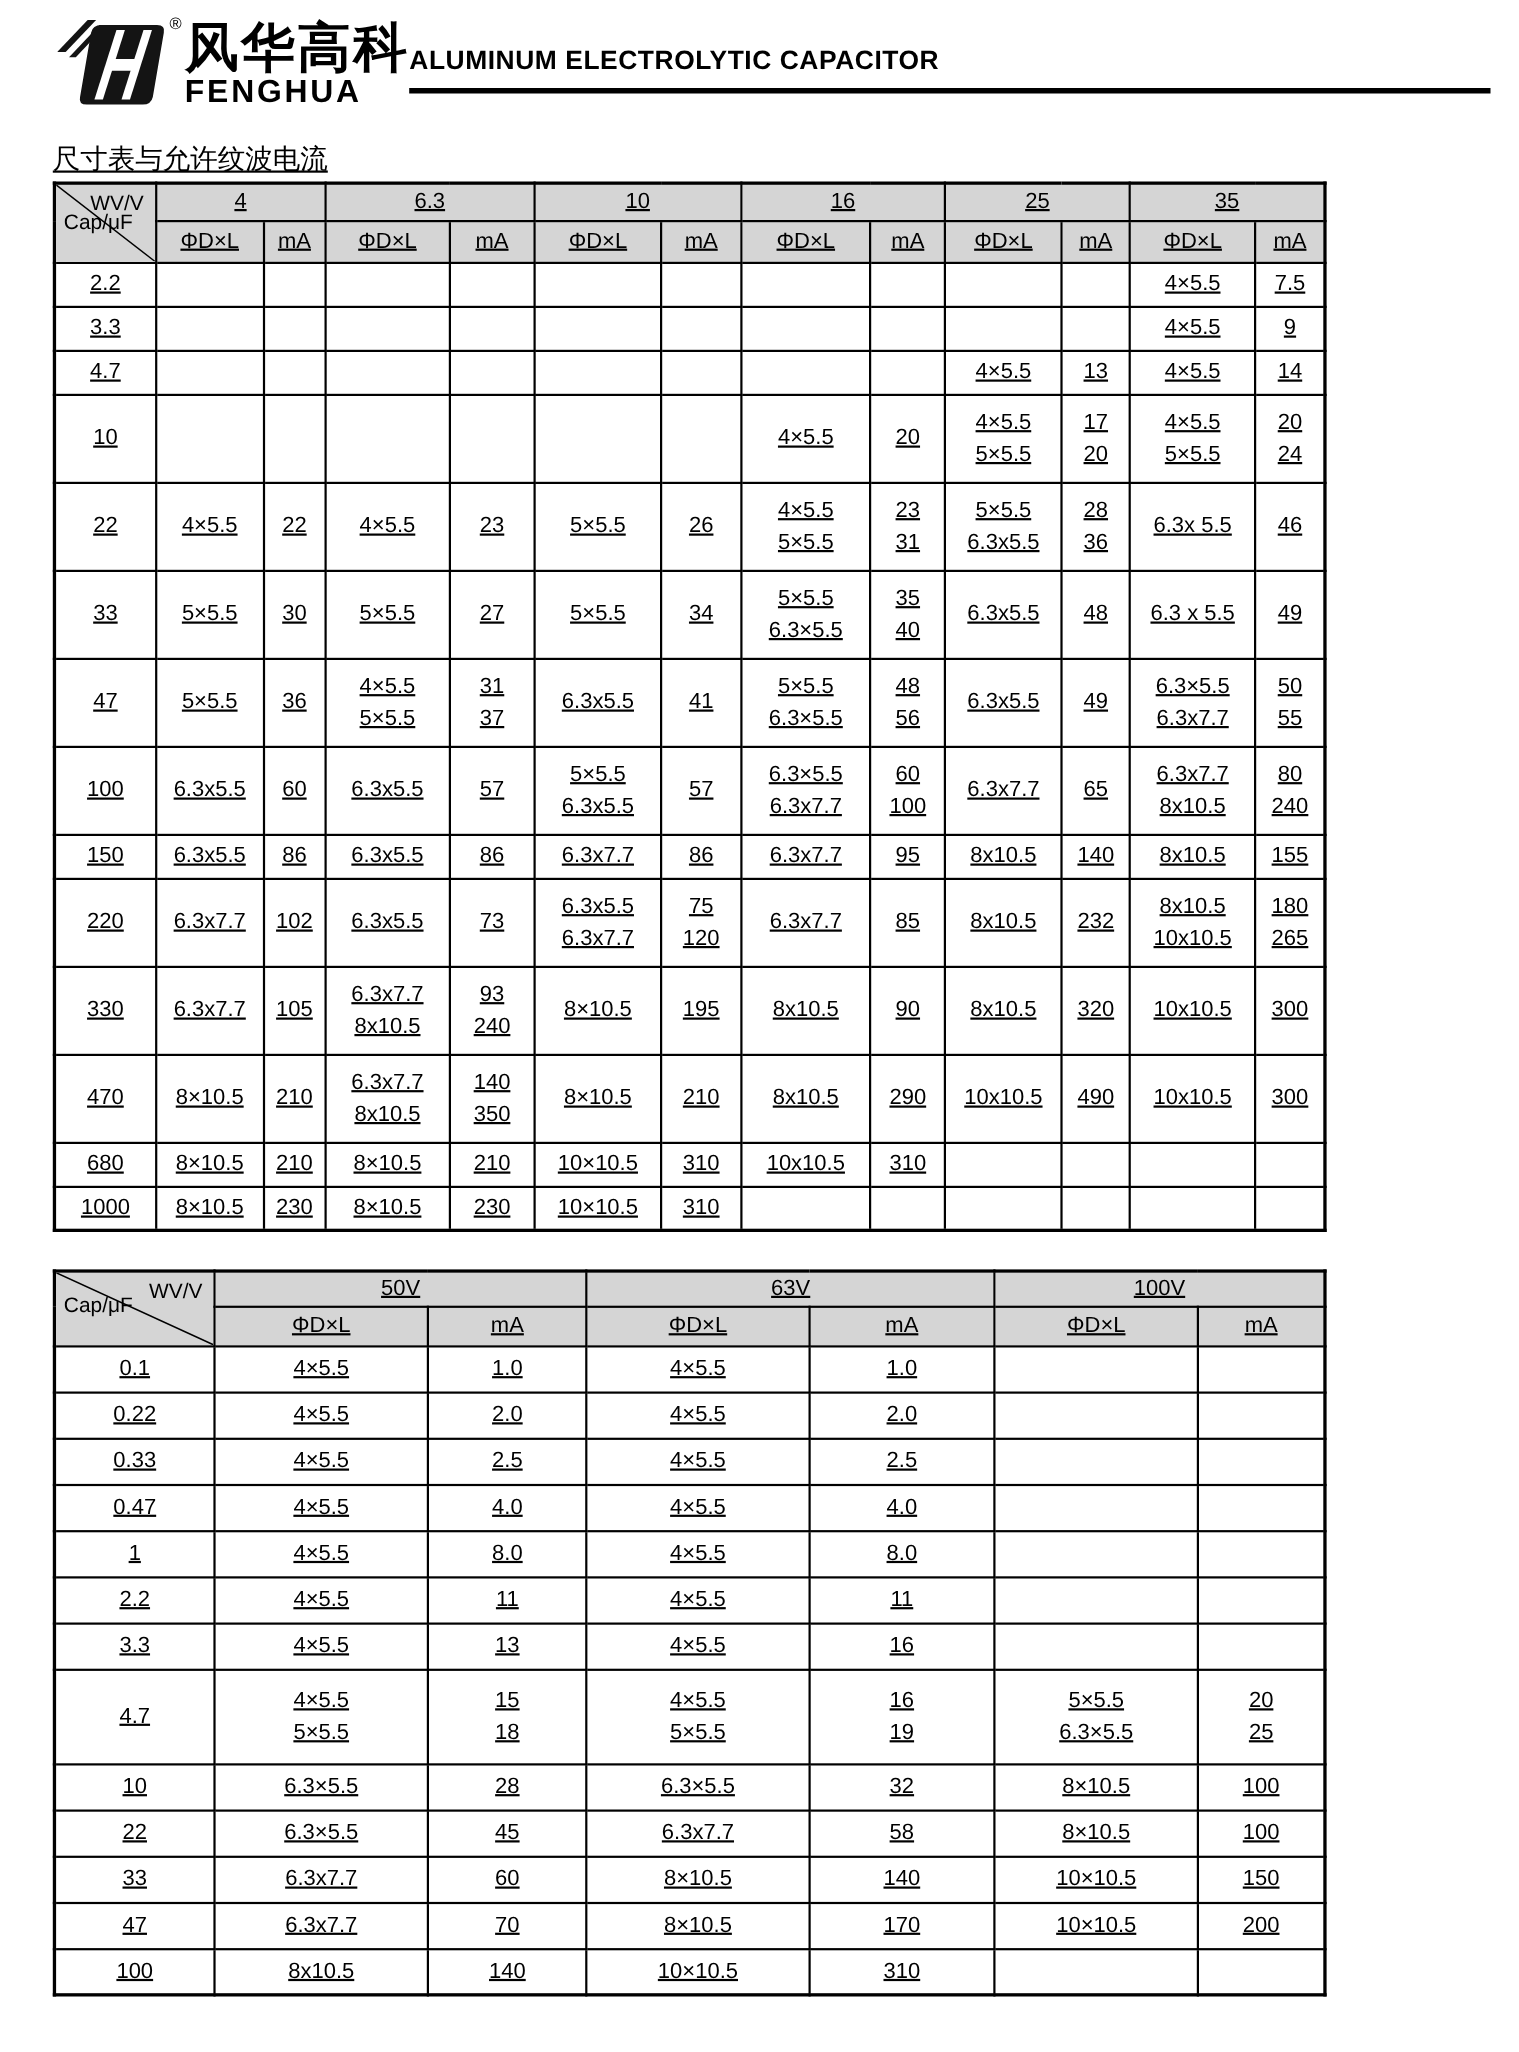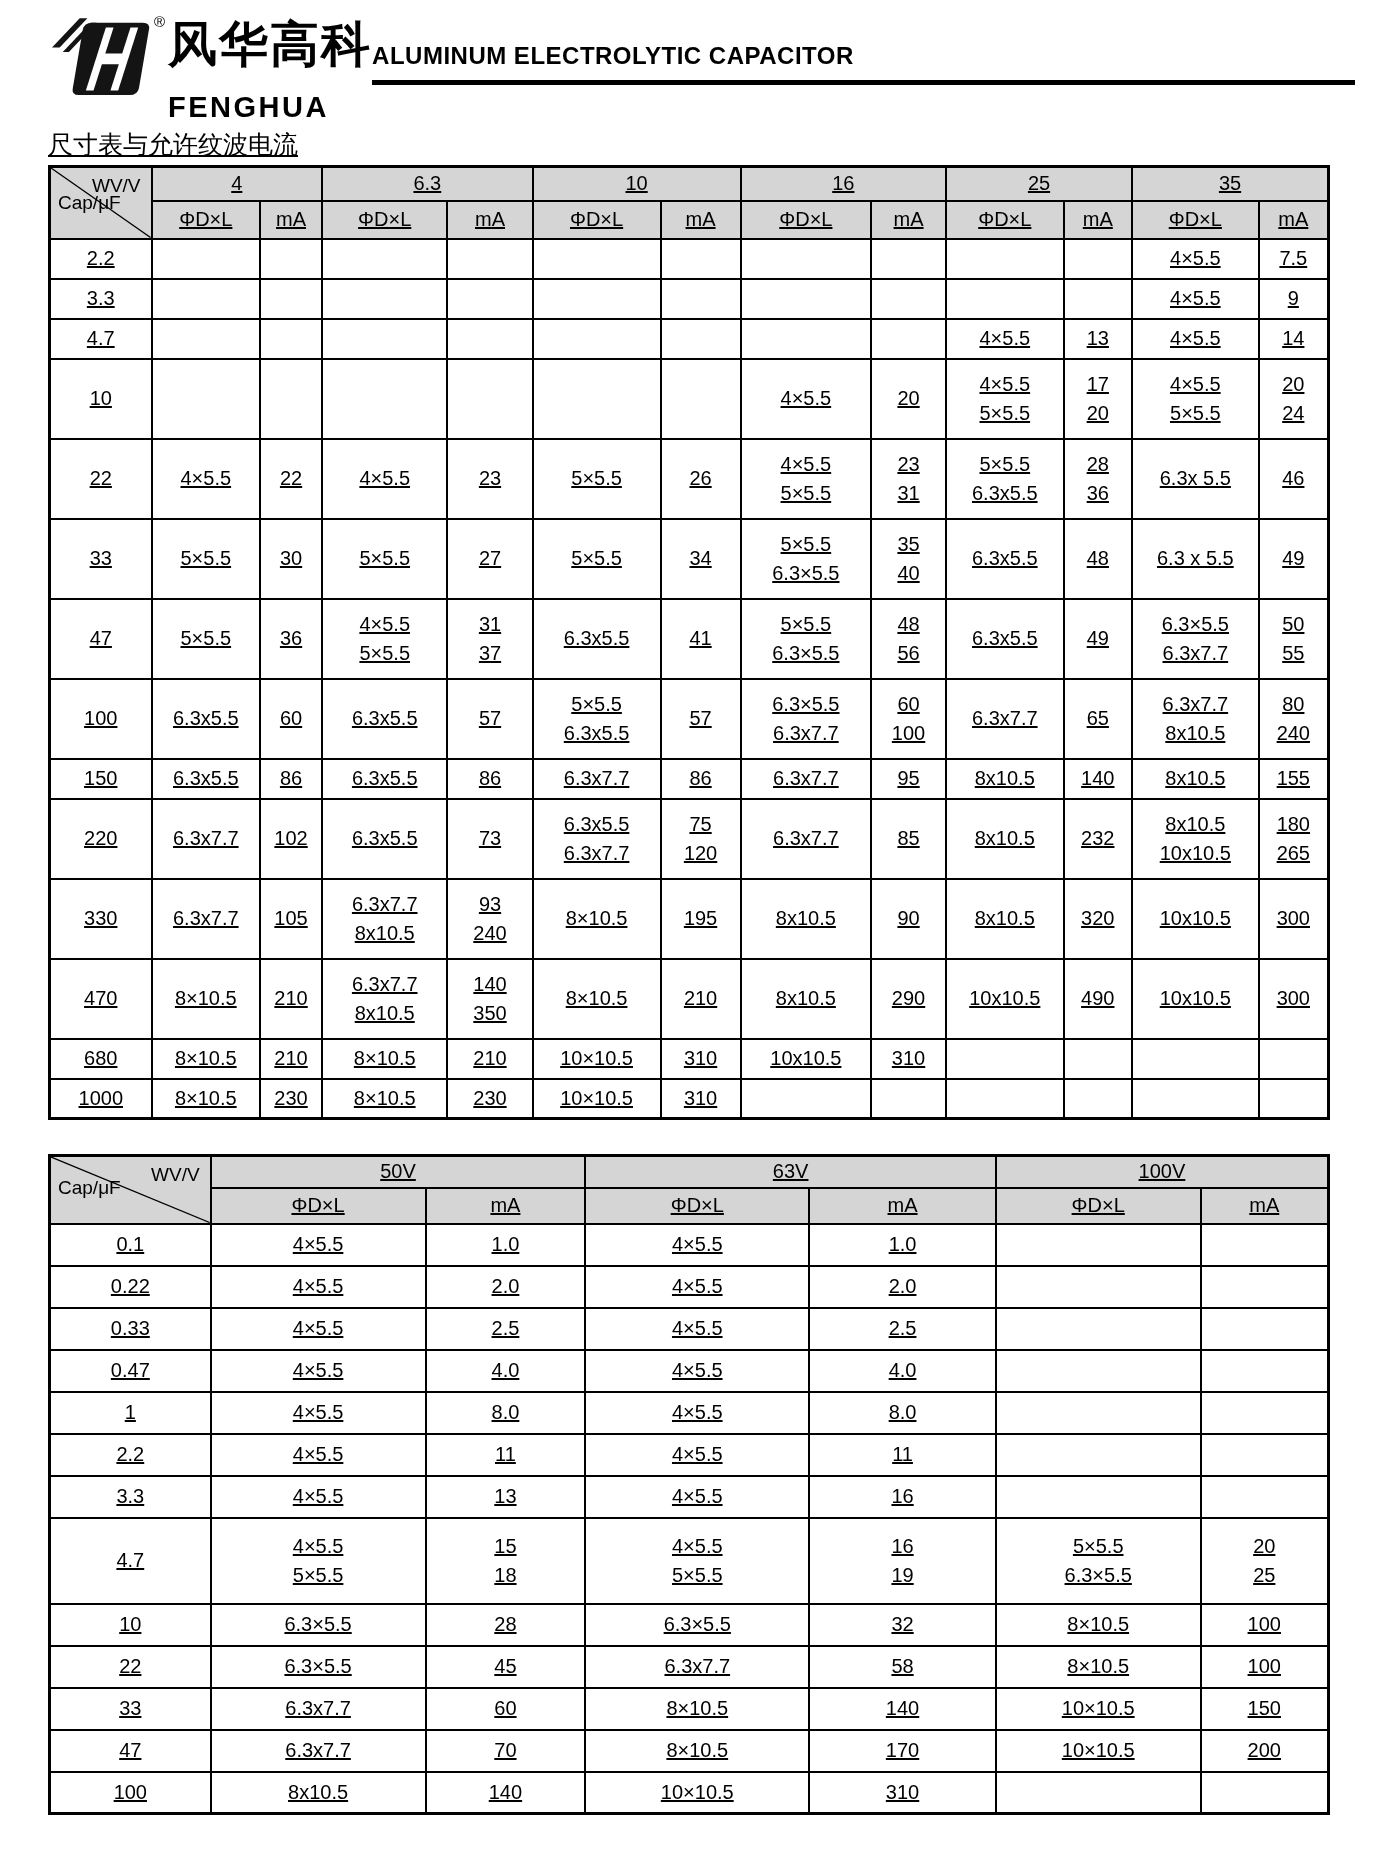--- a/index.html
+++ b/index.html
@@ -13,32 +13,32 @@
   }
   .page { width:1381px; height:1865px; background:#fff; }
 
   
   .hdr { display:flex; align-items:flex-start; padding:14px 26px 0 52px; height:112px; }
   .logo { display:flex; align-items:flex-start; flex:0 0 296px; }
   .mark { width:100px; height:86px; }
   .reg { font-size:15px; line-height:1; margin:0 3px 0 2px; }
   .logo-text { margin-top:6px; }
   .logo-zh { font-size:49px; font-weight:bold; line-height:1.0; letter-spacing:2px; white-space:nowrap; }
-  .logo-en { font-size:29px; font-weight:bold; letter-spacing:2.5px; line-height:1.1;margin-top:23px; }
+  .logo-en { font-size:29px; font-weight:bold; letter-spacing:2.5px; line-height:1.1; }
   .title-block { flex:1 1 auto; padding-top:28px; }
   .doc-title { margin:0 0 10px 0; font-size:24px; font-weight:bold; text-align:left; letter-spacing:0.5px; white-space:nowrap; }
   .title-rule { height:5px; background:#000; }
 
   
   .content { padding:0 0 0 48px;text-decoration:underline; }
   .sec-zh { margin:16px 0 4px 0; font-size:25px; font-weight:normal; }
   .sec-en { margin:0 0 12px 0; font-size:27px; font-weight:normal; }
 
   
-  table.dim { border-collapse:collapse; table-layout:fixed; width:1282px; border:3px solid #000; }
+  table.dim { border-collapse:collapse; table-layout:fixed; width:1158px; border:3px solid #000; }
   table.dim th, table.dim td {
     border:2px solid #000;
     text-align:center; vertical-align:middle;
     font-size:20px; font-weight:normal; padding:0;
     overflow:hidden; white-space:nowrap;
   }
   table.dim thead th { background:#d5d5d5; }
   .v-row th { height:34px; }
   .sub-row th { height:38px; }
   #table2 .v-row th { height:32px; }

